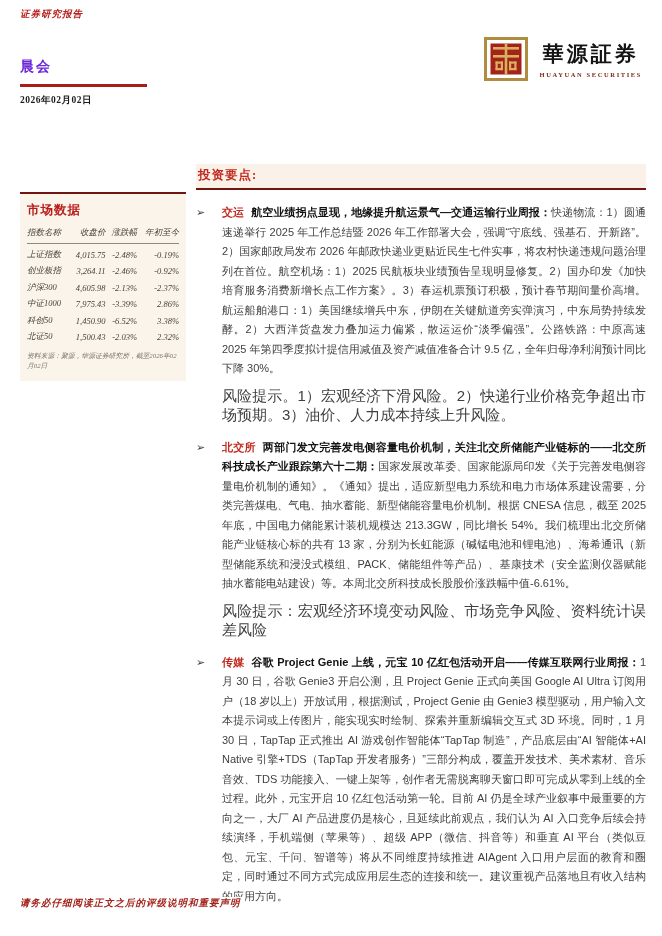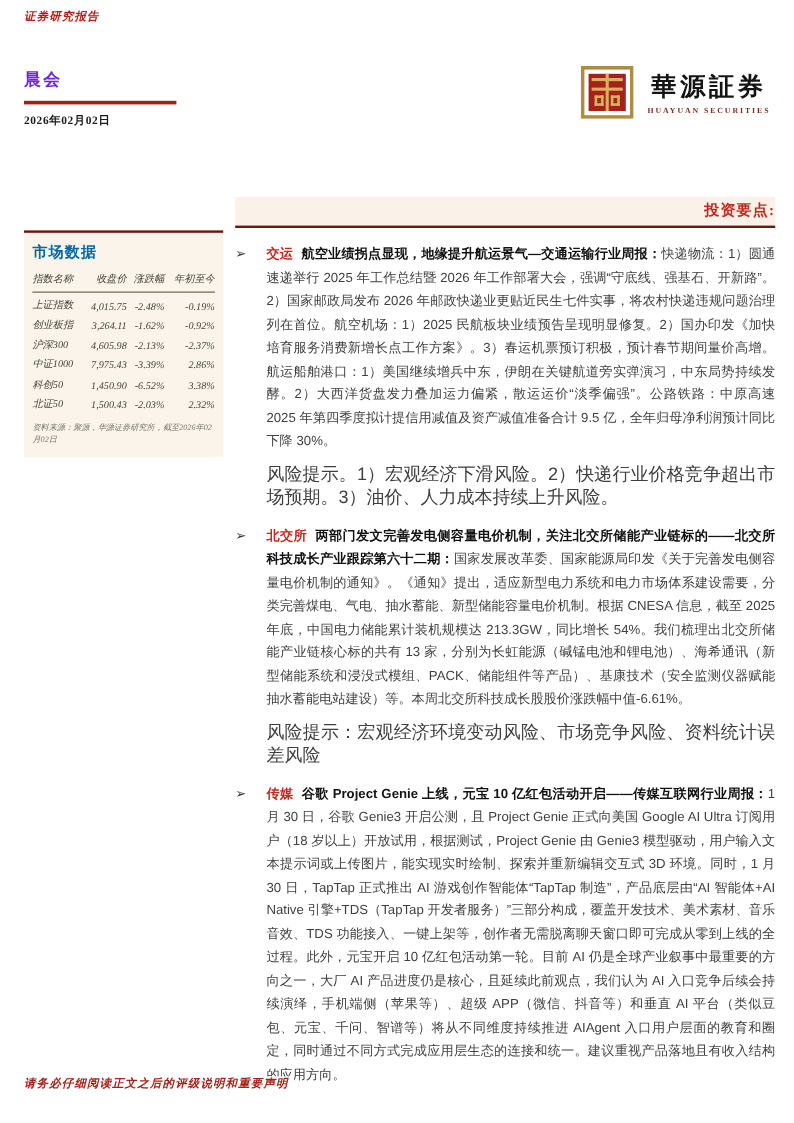--- a/index.html
+++ b/index.html
@@ -26,41 +26,41 @@
     position:absolute; left:20px; top:94px;
     font:bold 9.5px "Liberation Serif", serif; color:#1c1c1c; letter-spacing:.5px;
   }
   
   .banner {
     position:absolute; left:196px; top:94px; width:466px; height:45px;
     background:#b22b26; color:#ffffff; display:flex; align-items:center;
     padding-left:14px; font:bold 21px "Liberation Serif", serif; letter-spacing:1.5px;
   }
   
-  .logo { position:absolute; right:20px; top:37px; display:flex; align-items:flex-start; gap:12px;margin-top:18px; }
+  .logo { position:absolute; right:20px; top:37px; display:flex; align-items:flex-start; gap:12px; }
   .logo-txt { display:flex; flex-direction:column; align-items:center; padding-top:3px; }
   .logo-cn { font:bold 21px "Liberation Serif", serif; color:#141414; letter-spacing:3px; }
   .logo-en { font:bold 6.5px "Liberation Serif", serif; color:#7c2b1e; letter-spacing:1.6px; margin-top:3px; }
   
   .market {
     position:absolute; left:20px; top:192px; width:166px;
     background:#fbf4ea; border-top:2px solid #70150f; padding:8px 7px 10px 7px;
   }
-  .market-title { font:bold 12.5px "Liberation Serif", serif; color:#0369a1; letter-spacing:1px; margin-bottom:6px; }
+  .market-title { font:bold 12.5px "Liberation Serif", serif; color:#b91c1c; letter-spacing:1px; margin-bottom:6px; }
   .market table { width:100%; border-collapse:collapse; font:italic 8.5px "Liberation Serif", serif; color:#45443c; }
   .market th { font-weight:normal; text-align:right; padding:2px 0 4px 0; border-bottom:1px solid #8f897a; }
   .market th:first-child { text-align:left; }
   .market td { text-align:right; padding:4.5px 0 0 0; white-space:nowrap; }
   .market td:first-child { text-align:left; }
   .market-note { margin-top:8px; font:italic 6.8px "Liberation Serif", serif; color:#76756a; }
   
   .main { position:absolute; left:196px; top:164px; width:450px; }
   .hl-title {
     font:bold 12.5px "Liberation Serif", serif; color:#c2291e; letter-spacing:1px;
-    background:#faf1e9; padding:3px 0 4px 2px; border-bottom:2px solid #70150f;text-align:right;
+    background:#faf1e9; padding:3px 0 4px 2px; border-bottom:2px solid #70150f;
   }
   .section { display:flex; margin-top:13px; }
   .marker { width:26px; flex:0 0 26px; color:#3a3a3a; font-size:11px; line-height:19.5px; }
   .para {
     flex:1; font-size:11px; line-height:19.5px; text-align:justify; color:#3f3f3f;
   }
   .tag { color:#c2291e; font-weight:bold; margin-right:7px; }
   .headline { color:#121212; font-weight:bold; }
   .risk { margin:7px 0 0 26px; font-size:15px; line-height:19.5px; text-align:justify; color:#3f3f3f; }
   
@@ -122,21 +122,21 @@
       <tbody id="market-rows">
           <tr>
             <td>上证指数</td>
             <td>4,015.75</td>
             <td>-2.48%</td>
             <td>-0.19%</td>
           </tr>
           <tr>
             <td>创业板指</td>
             <td>3,264.11</td>
-            <td>-1.62%</td>
+            <td>-2.46%</td>
             <td>-0.92%</td>
           </tr>
           <tr>
             <td>沪深300</td>
             <td>4,605.98</td>
             <td>-2.13%</td>
             <td>-2.37%</td>
           </tr>
           <tr>
             <td>中证1000</td>

